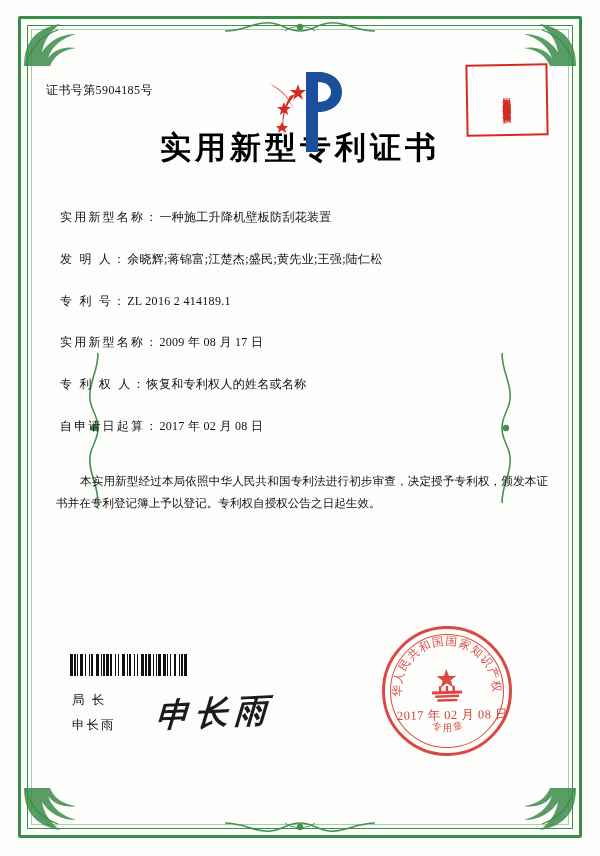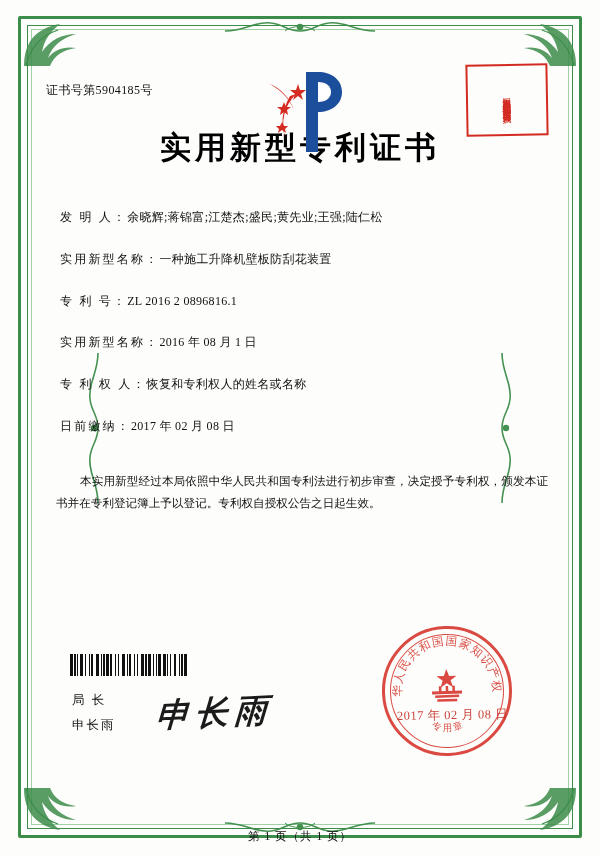--- a/index.html
+++ b/index.html
@@ -327,36 +327,36 @@
         <span>国家知识产权局</span>
       </div>
     </div>
 
     <div class="cert-no">证书号第5904185号</div>
 
     <div class="title">实用新型专利证书</div>
 
     <div class="fields">
       <div class="field-row">
+        <span class="field-label">实用新型名称：</span><span class="field-value">一种施工升降机壁板防刮花装置</span>
+      </div>
+      <div class="field-row">
         <span class="field-label">发 明 人：</span><span class="field-value">余晓辉;蒋锦富;江楚杰;盛民;黄先业;王强;陆仁松</span>
       </div>
       <div class="field-row">
-        <span class="field-label">实用新型名称：</span><span class="field-value">一种施工升降机壁板防刮花装置</span>
-      </div>
-      <div class="field-row">
-        <span class="field-label">专 利 号：</span><span class="field-value">ZL 2016 2 0896816.1</span>
-      </div>
-      <div class="field-row">
-        <span class="field-label">实用新型名称：</span><span class="field-value">2016 年 08 月 1 日</span>
+        <span class="field-label">专 利 号：</span><span class="field-value">ZL 2016 2 414189.1</span>
+      </div>
+      <div class="field-row">
+        <span class="field-label">实用新型名称：</span><span class="field-value">2009 年 08 月 17 日</span>
       </div>
       <div class="field-row">
         <span class="field-label">专 利 权 人：</span><span class="field-value">恢复和专利权人的姓名或名称</span>
       </div>
       <div class="field-row">
-        <span class="field-label">日前缴纳：</span><span class="field-value">2017 年 02 月 08 日</span>
+        <span class="field-label">自申请日起算：</span><span class="field-value">2017 年 02 月 08 日</span>
       </div>
     </div>
 
     <div class="paragraphs">
       <p>本实用新型经过本局依照中华人民共和国专利法进行初步审查，决定授予专利权，颁发本证书并在专利登记簿上予以登记。专利权自授权公告之日起生效。</p>
     </div>
 
     <div class="barcode" id="barcode">
         <i style="width: 3px; background: rgb(17, 17, 17);"></i>
         <i style="width: 1px; background: transparent;"></i>
@@ -451,14 +451,13 @@
         <rect x="13" y="32" width="20" height="2.5" fill="currentColor"></rect>
         <rect x="15" y="19" width="2.5" height="6" fill="currentColor"></rect>
         <rect x="21.8" y="19" width="2.5" height="6" fill="currentColor"></rect>
         <rect x="28.5" y="19" width="2.5" height="6" fill="currentColor"></rect>
       </svg>
     </div>
     <div class="seal-date">2017 年 02 月 08 日</div>
 
   </div>
 
-  <div class="footer-page">第 1 页（共 1 页）</div>
 </div>
 
 </body></html>

